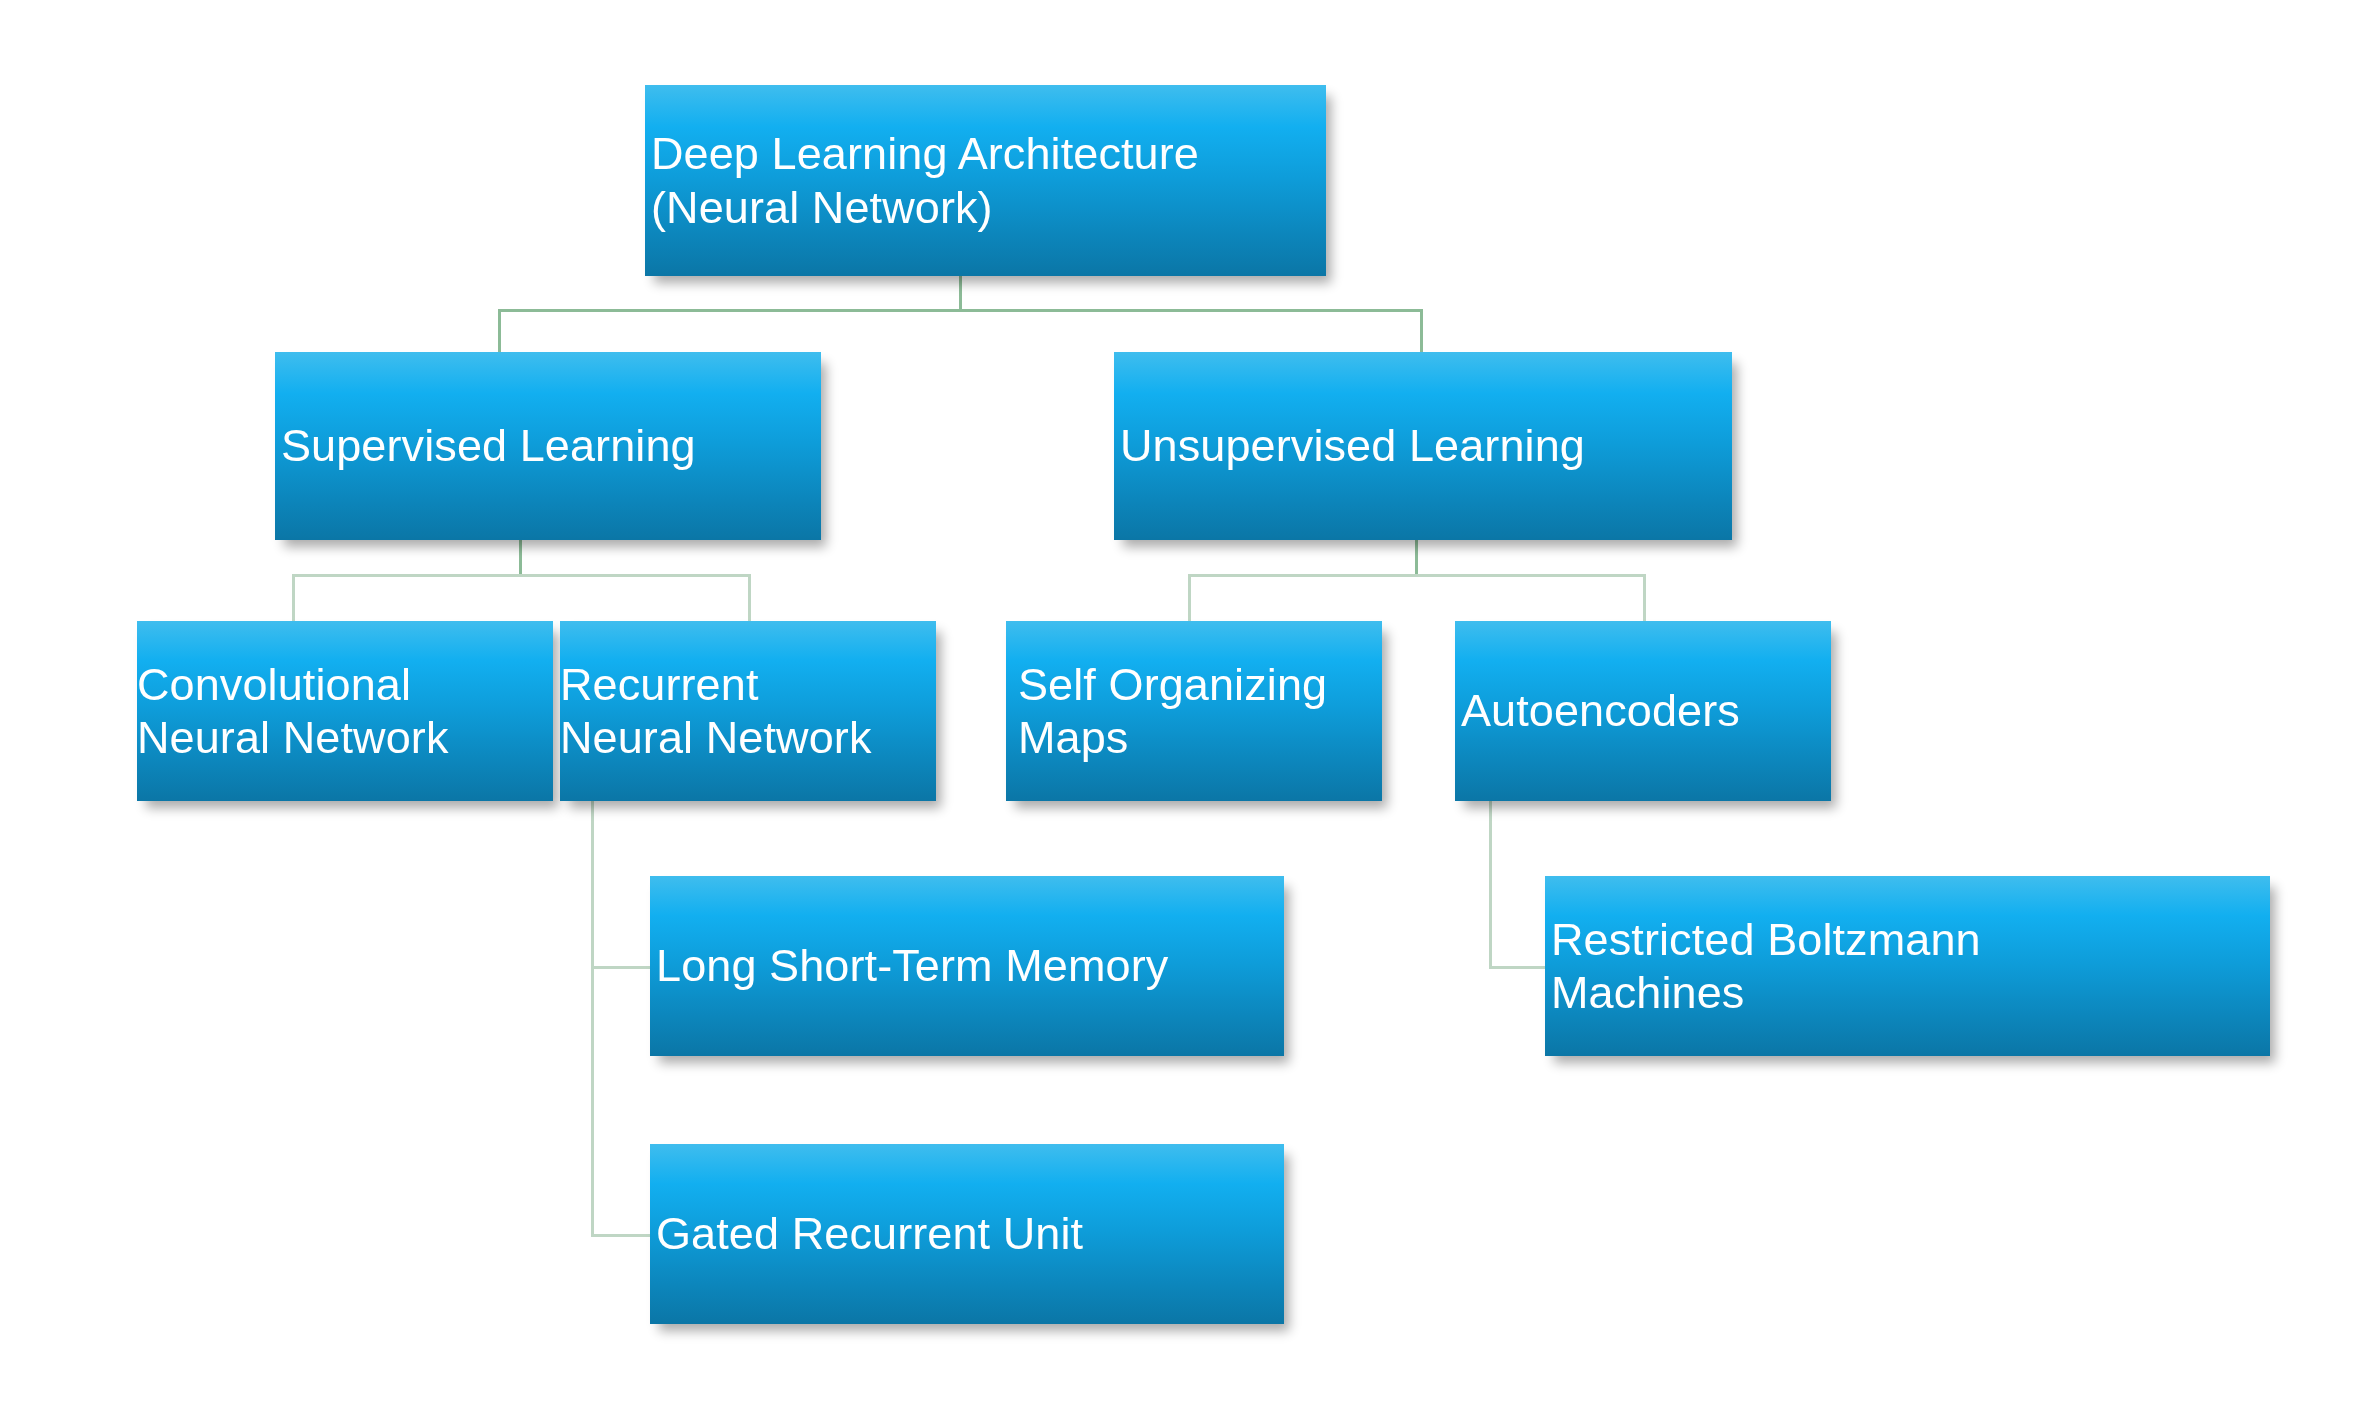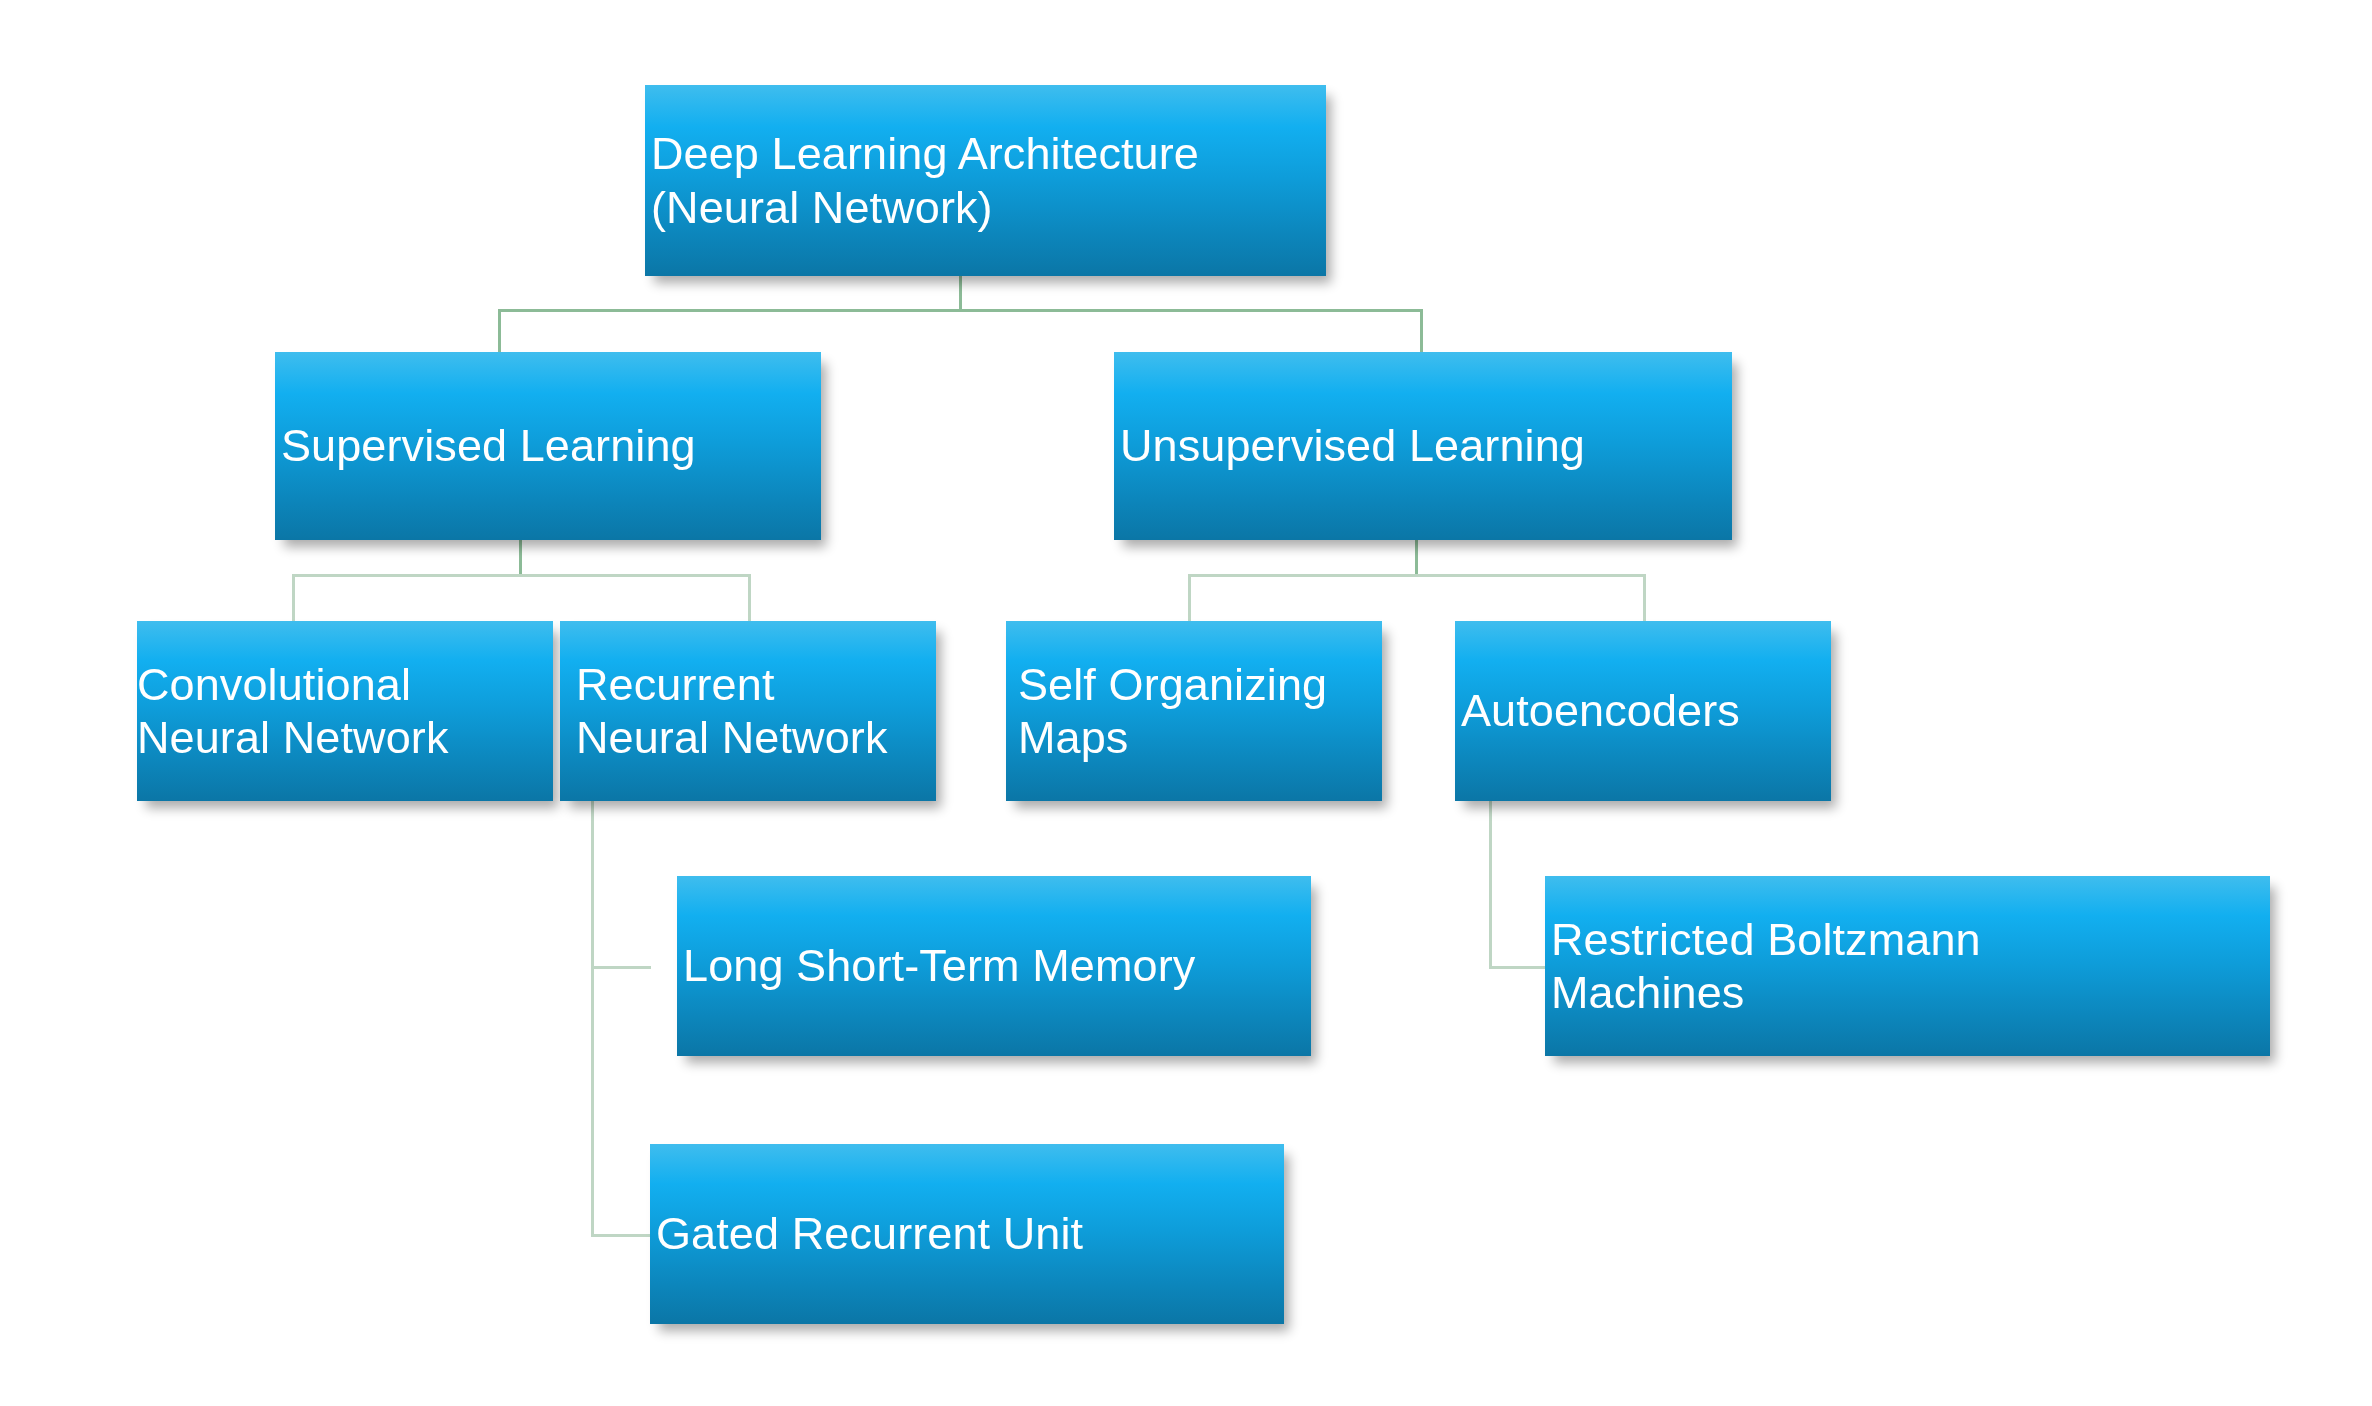--- a/index.html
+++ b/index.html
@@ -102,35 +102,35 @@
 
   <div class="node" style="left:1114px; top:352px; width:618px; height:188px; font-size:45px;">
     <span class="node-text">Unsupervised Learning</span>
   </div>
 
   <div class="node" style="left:108px; top:621px; width:416px; height:180px; font-size:45px; padding:0 0px;margin-left:29px;">
     <span class="node-text">Convolutional
 Neural Network</span>
   </div>
 
-  <div class="node" style="left:560px; top:621px; width:376px; height:180px; font-size:45px; padding:0 16px;">
+  <div class="node" style="left:560px; top:621px; width:376px; height:180px; font-size:45px; padding:0 0px;">
     <span class="node-text">Recurrent
 Neural Network</span>
   </div>
 
   <div class="node" style="left:1006px; top:621px; width:376px; height:180px; font-size:45px;padding-left:12px;">
     <span class="node-text">Self Organizing
 Maps</span>
   </div>
 
   <div class="node" style="left:1455px; top:621px; width:376px; height:180px; font-size:45px;">
     <span class="node-text">Autoencoders</span>
   </div>
 
-  <div class="node" style="left:650px; top:876px; width:634px; height:180px; font-size:45px;margin-left:27px;">
+  <div class="node" style="left:650px; top:876px; width:634px; height:180px; font-size:45px;">
     <span class="node-text">Long Short-Term Memory</span>
   </div>
 
   <div class="node" style="left:650px; top:1144px; width:634px; height:180px; font-size:45px;">
     <span class="node-text">Gated Recurrent Unit</span>
   </div>
 
   <div class="node" style="left:1545px; top:876px; width:725px; height:180px; font-size:45px;">
     <span class="node-text">Restricted Boltzmann
 Machines</span>

